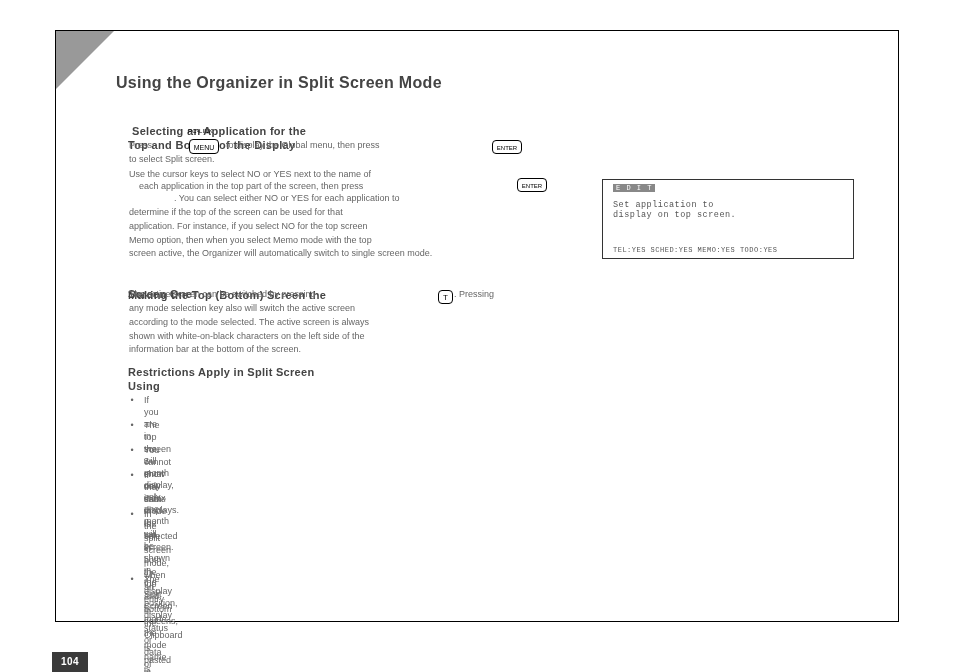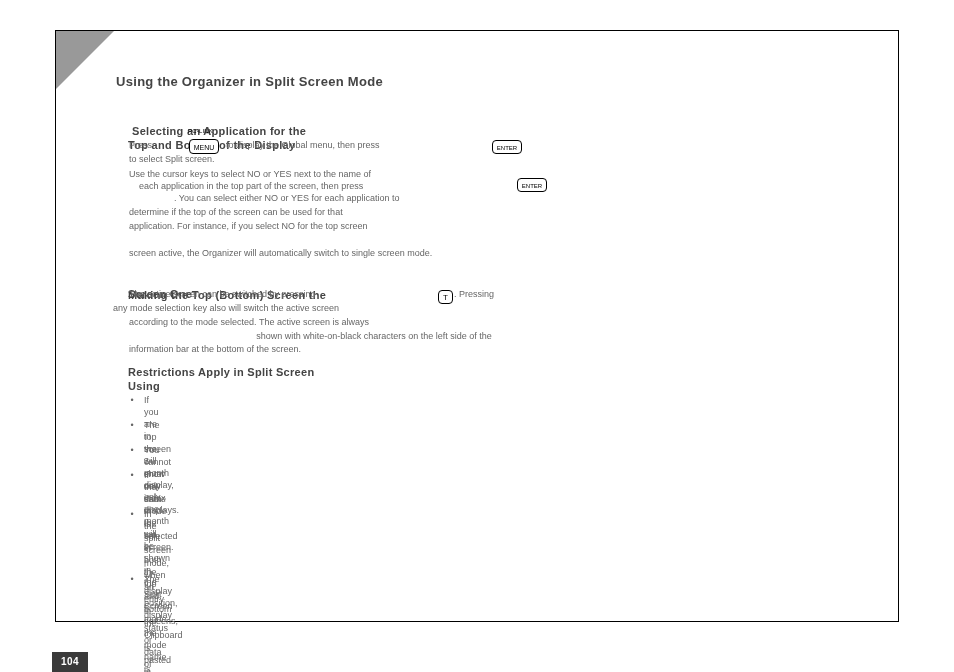--- a/index.html
+++ b/index.html
@@ -29,21 +29,21 @@
     border-top: 58px solid #999;
     border-right: 58px solid transparent;
   }
   .heading {
     position: absolute;
     font-size: 11px;
     font-weight: bold;
     color: #444;
     letter-spacing: 0.3px;
   }
-  .heading.h1 { top: 43px; left: 60px; font-size: 13px; }
+  .heading.h1 { top: 43px; left: 60px; font-size: 16px; }
   .heading.h2a { top: 94px; left: 76px; }
   .heading.h2b { top: 108px; left: 72px; }
   .heading.h3a { top: 243px; left: 72px; margin-top: 15px; }
   .heading.h3b { top: 257px; left: 72px; }
   .heading.h4a { top: 335px; left: 72px; }
   .heading.h4b { top: 349px; left: 72px; }
 
   .body-text {
     position: absolute;
     font-size: 9px;
@@ -152,23 +152,23 @@
   .t-s2-l1 { top: 257px; left: 170px; width: 430px; }
   .key-t {
     top: 259px;
     left: 382px;
     width: 15px;
     height: 14px;
     font-size: 8px;
     text-align: center;
     line-height: 14px;
   }
-  .t-s2-l2 { top: 271px; left: 57px; width: 490px; }
+  .t-s2-l2 { top: 271px; left: 73px; width: 490px; }
   .t-s2-l3 { top: 285px; left: 73px; width: 490px; }
-  .t-s2-l4 { top: 299px; left: 73px; width: 490px; text-align: center; }
+  .t-s2-l4 { top: 299px; left: 73px; width: 490px; }
   .t-s2-l5 { top: 312px; left: 73px; width: 490px; }
 
   
   .bullet-row {
     position: absolute;
     font-size: 9px;
     color: #666;
     line-height: 1.35;
   }
   .bullet-dot {
@@ -227,25 +227,34 @@
   <span class="key-frame key-enter">ENTER</span>
 
   <div class="body-text t-s1-l2">to select Split screen.</div>
 
   <div class="body-text t-s1-l3">Use the cursor keys to select NO or YES next to the name of</div>
   <div class="body-text t-s1-l4">each application in the top part of the screen, then press</div>
   <span class="key-frame key-enter2">ENTER</span>
   <div class="body-text t-s1-l5">. You can select either NO or YES for each application to</div>
   <div class="body-text t-s1-l6">determine if the top of the screen can be used for that</div>
   <div class="body-text t-s1-l7">application. For instance, if you select NO for the top screen</div>
+  <div class="body-text t-s1-l8">Memo option, then when you select Memo mode with the top</div>
   <div class="body-text t-s1-l9">
     <span>screen active, the Organizer will automatically switch to single</span>
     <span>screen mode.</span>
   </div>
 
+  <div class="lcd-panel">
+    <div class="lcd-top"><span class="hl">E D I T</span></div>
+    <div class="lcd-body">
+      <div>Set application to</div>
+      <div>display on top screen.</div>
+    </div>
+    <div class="lcd-opts">TEL:YES SCHED:YES MEMO:YES TODO:YES</div>
+  </div>
 
   <div class="heading h3a">Making the Top (Bottom) Screen the</div>
   <div class="heading h3b">Screen One</div>
 
   <div class="body-text t-s2-l1">
     <span style="position:absolute; left:-97px;">The active screen can be switched by pressing</span>
     <span style="position:absolute; left:228px;">. Pressing</span>
   </div>
   <span class="key-frame key-t">T</span>
 

